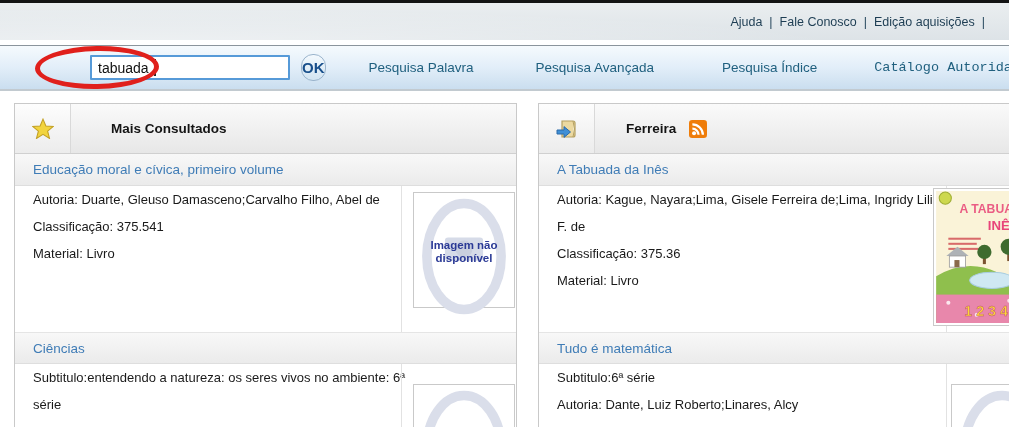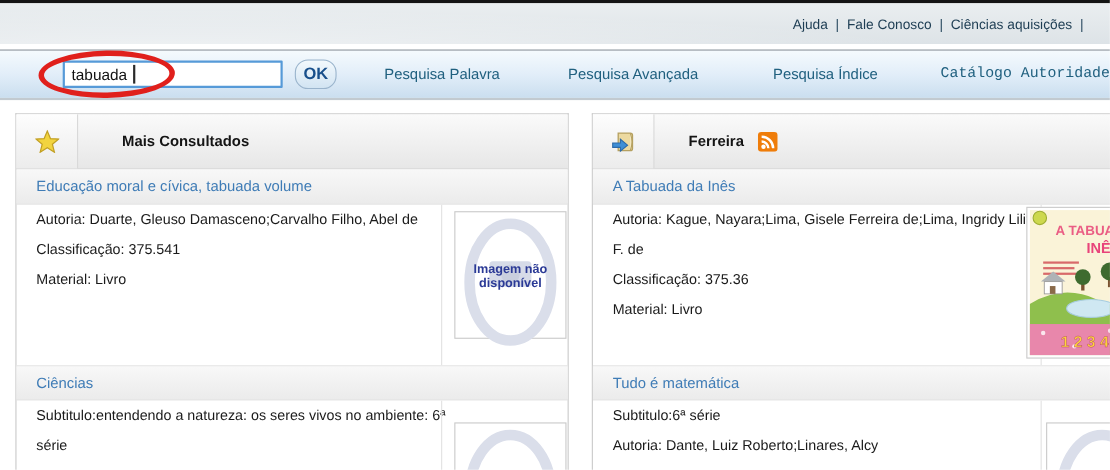--- a/index.html
+++ b/index.html
@@ -20,21 +20,21 @@
   .top-band a { color:#1d3d53; text-decoration:none; cursor:pointer; }
   .top-band .pipe { margin:0 7px; color:#2a4a60; }
   .top-band .pipe-end { margin-left:7px; color:#2a4a60; }
   .white-gap { height:5px; background:#fff; }
   
   .navbar {
     height:46px; display:flex; align-items:center;
     border-top:1px solid #8a949c; border-bottom:2px solid #c2cad0;
     background:linear-gradient(180deg,#f5fafd 0%,#e2eef9 50%,#cadeef 100%);
   }
-  .search-wrap { position:relative; margin-left:57px; }
+  .search-wrap { position:relative; margin-left:90px; }
   .search-input {
     width:200px; height:25px; border:2px solid #569ad8; border-radius:1px;
     font-family:"Liberation Sans",sans-serif; font-size:14px; padding:1px 6px;
     color:#111; background:#fff; outline:none;
   }
   .caret { position:absolute; left:64px; top:4px; width:2px; height:17px; background:#2a2a2a; }
   .ok-btn {
     margin-left:11px; width:39px; height:27px; cursor:pointer;
     background:linear-gradient(180deg,#f3f9fd,#d2e4f2); border:1px solid #9ab4cc;
     border-radius:12px; color:#184f8b; font-weight:bold; font-size:15px;
@@ -90,21 +90,21 @@
 </head>
 <body>
 
 <div class="top-strip"></div>
 
 <div class="top-band">
   <a>Ajuda</a>
   <span class="pipe">|</span>
   <a>Fale Conosco</a>
   <span class="pipe">|</span>
-  <a>Ciências aquisições</a>
+  <a>Edição aquisições</a>
   <span class="pipe-end">|</span>
 </div>
 
 <div class="white-gap"></div>
 
 <div class="navbar">
   <div class="search-wrap">
     <input class="search-input" type="text" value="tabuada" style="">
     <div class="caret"></div>
   </div>
@@ -120,21 +120,21 @@
 <div class="panel panel-left">
   <div class="panel-header">
     <div class="icon-cell">
       <svg width="22" height="21" viewBox="0 0 20 19">
         <polygon points="10,1 12.6,7.2 19.4,7.6 14.2,11.9 15.9,18.5 10,14.8 4.1,18.5 5.8,11.9 0.6,7.6 7.4,7.2" fill="#f2d43f" stroke="#c2a025" stroke-width="1"></polygon>
       </svg>
     </div>
     <div class="panel-title mt-left">Mais Consultados</div>
   </div>
 
-  <div class="item-titlebar">Educação moral e cívica, tabuada volume</div>
+  <div class="item-titlebar">Educação moral e cívica, primeiro volume</div>
   <div class="item-body body1">
     <div class="text-col-l">
       <div>Autoria: Duarte, Gleuso Damasceno;Carvalho Filho, Abel de</div>
       <div>Classificação: 375.541</div>
       <div>Material: Livro</div>
     </div>
     <div class="vsep vsep-l"></div>
     <div class="img-box pos-a">
       <svg width="96" height="123" viewBox="0 0 90 116">
         <ellipse cx="45" cy="58" rx="35" ry="50" fill="none" stroke="#dadeea" stroke-width="9"></ellipse>

